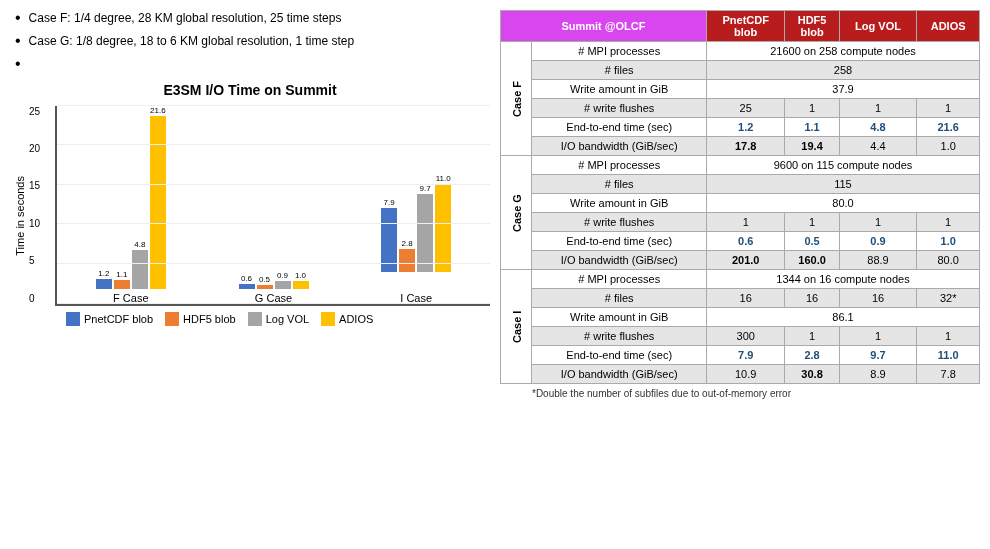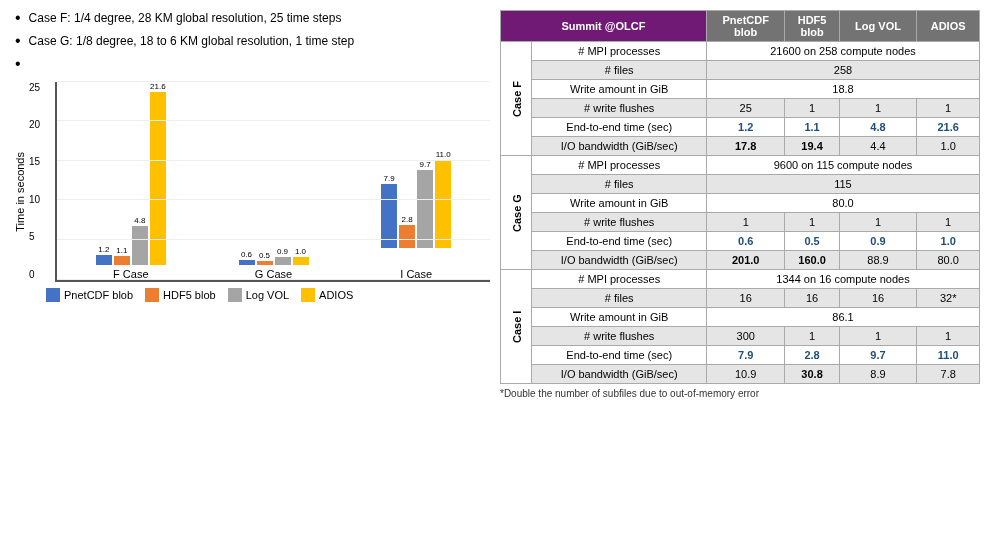--- a/index.html
+++ b/index.html
@@ -80,25 +80,25 @@
       border: 1px solid #aaa;
       padding: 3px 5px;
       text-align: center;
     }
     .data-table thead tr th {
       background: #4472c4;
       color: #fff;
       font-weight: bold;
     }
     .data-table thead tr th.header-summit {
-      background: #701a75;
+      background: #d946ef;
       margin-left: 48px;
     }
     .data-table thead tr th.header-blue {
-      background: #737373;
+      background: #b91c1c;
     }
     .row-label-cell {
       background: #dce6f1;
       font-weight: bold;
       writing-mode: vertical-rl;
       text-orientation: mixed;
       transform: rotate(180deg);
       white-space: nowrap;
       font-size: 11px;
       padding: 2px 4px;
@@ -111,20 +111,21 @@
       background: #e5e5e5;
     }
     .row-white td {
       background: #fff;
     }
     .footnote {
       font-size: 10px;
       color: #333;
       margin-top: 4px;
       text-align: left;
+      margin-left: 32px;
     }
   </style>
 </head>
 <body>
 
 <div class="left-panel">
   <div class="bullet-list">
     <div class="bullet-item">
       <span class="bullet-dot">•</span>
       <span>Case F: 1/4 degree, 28 KM global resolution, 25 time steps</span>
@@ -132,20 +133,21 @@
     <div class="bullet-item">
       <span class="bullet-dot">•</span>
       <span>Case G:  1/8 degree, 18 to 6 KM global resolution, 1 time step</span>
     </div>
     <div class="bullet-item">
       <span class="bullet-dot">•</span>
     </div>
   </div>
 
   <div class="chart-area">
+    <div class="chart-title">E3SM I/O Time on Summit</div>
 
     <div style="display:flex; align-items:stretch;">
 
       <div style="display:flex; align-items:center; justify-content:center; width:20px; flex-shrink:0;">
         <span style="writing-mode:vertical-rl; transform:rotate(180deg); font-size:11px; white-space:nowrap;">Time in seconds</span>
       </div>
 
       <div style="flex:1; position:relative;">
 
         <div style="position:relative; height:200px; border-left:2px solid #555; border-bottom:2px solid #555; margin-left:25px;">
@@ -230,21 +232,21 @@
                   <span style="font-size:8px; margin-bottom:1px;">11.0</span>
                   <div style="width:16px; height:calc(200px * 11.0/25); background:#ffc000;"></div>
                 </div>
               </div>
               <span style="font-size:11px; margin-top:20px;">I Case</span>
             </div>
 
           </div>
         </div>
 
-        <div class="chart-legend" style="margin-left:16px;align-items:center;">
+        <div class="chart-legend" style="margin-left:36px;align-items:center;">
           <div class="legend-item">
             <div class="legend-swatch" style="background:#4472c4;"></div>
             <span>PnetCDF blob</span>
           </div>
           <div class="legend-item">
             <div class="legend-swatch" style="background:#ed7d31;"></div>
             <span>HDF5 blob</span>
           </div>
           <div class="legend-item">
             <div class="legend-swatch" style="background:#a5a5a5;"></div>
@@ -278,21 +280,21 @@
         <td class="row-label-cell" rowspan="6">Case F</td>
         <td># MPI processes</td>
         <td colspan="4">21600 on 258 compute nodes</td>
       </tr>
       <tr class="row-shaded">
         <td># files</td>
         <td colspan="4">258</td>
       </tr>
       <tr class="row-white">
         <td>Write amount in GiB</td>
-        <td colspan="4">18.8</td>
+        <td colspan="4">37.9</td>
       </tr>
       <tr class="row-shaded">
         <td># write flushes</td>
         <td>25</td>
         <td>1</td>
         <td>1</td>
         <td>1</td>
       </tr>
       <tr class="row-white">
         <td>End-to-end time (sec)</td>

